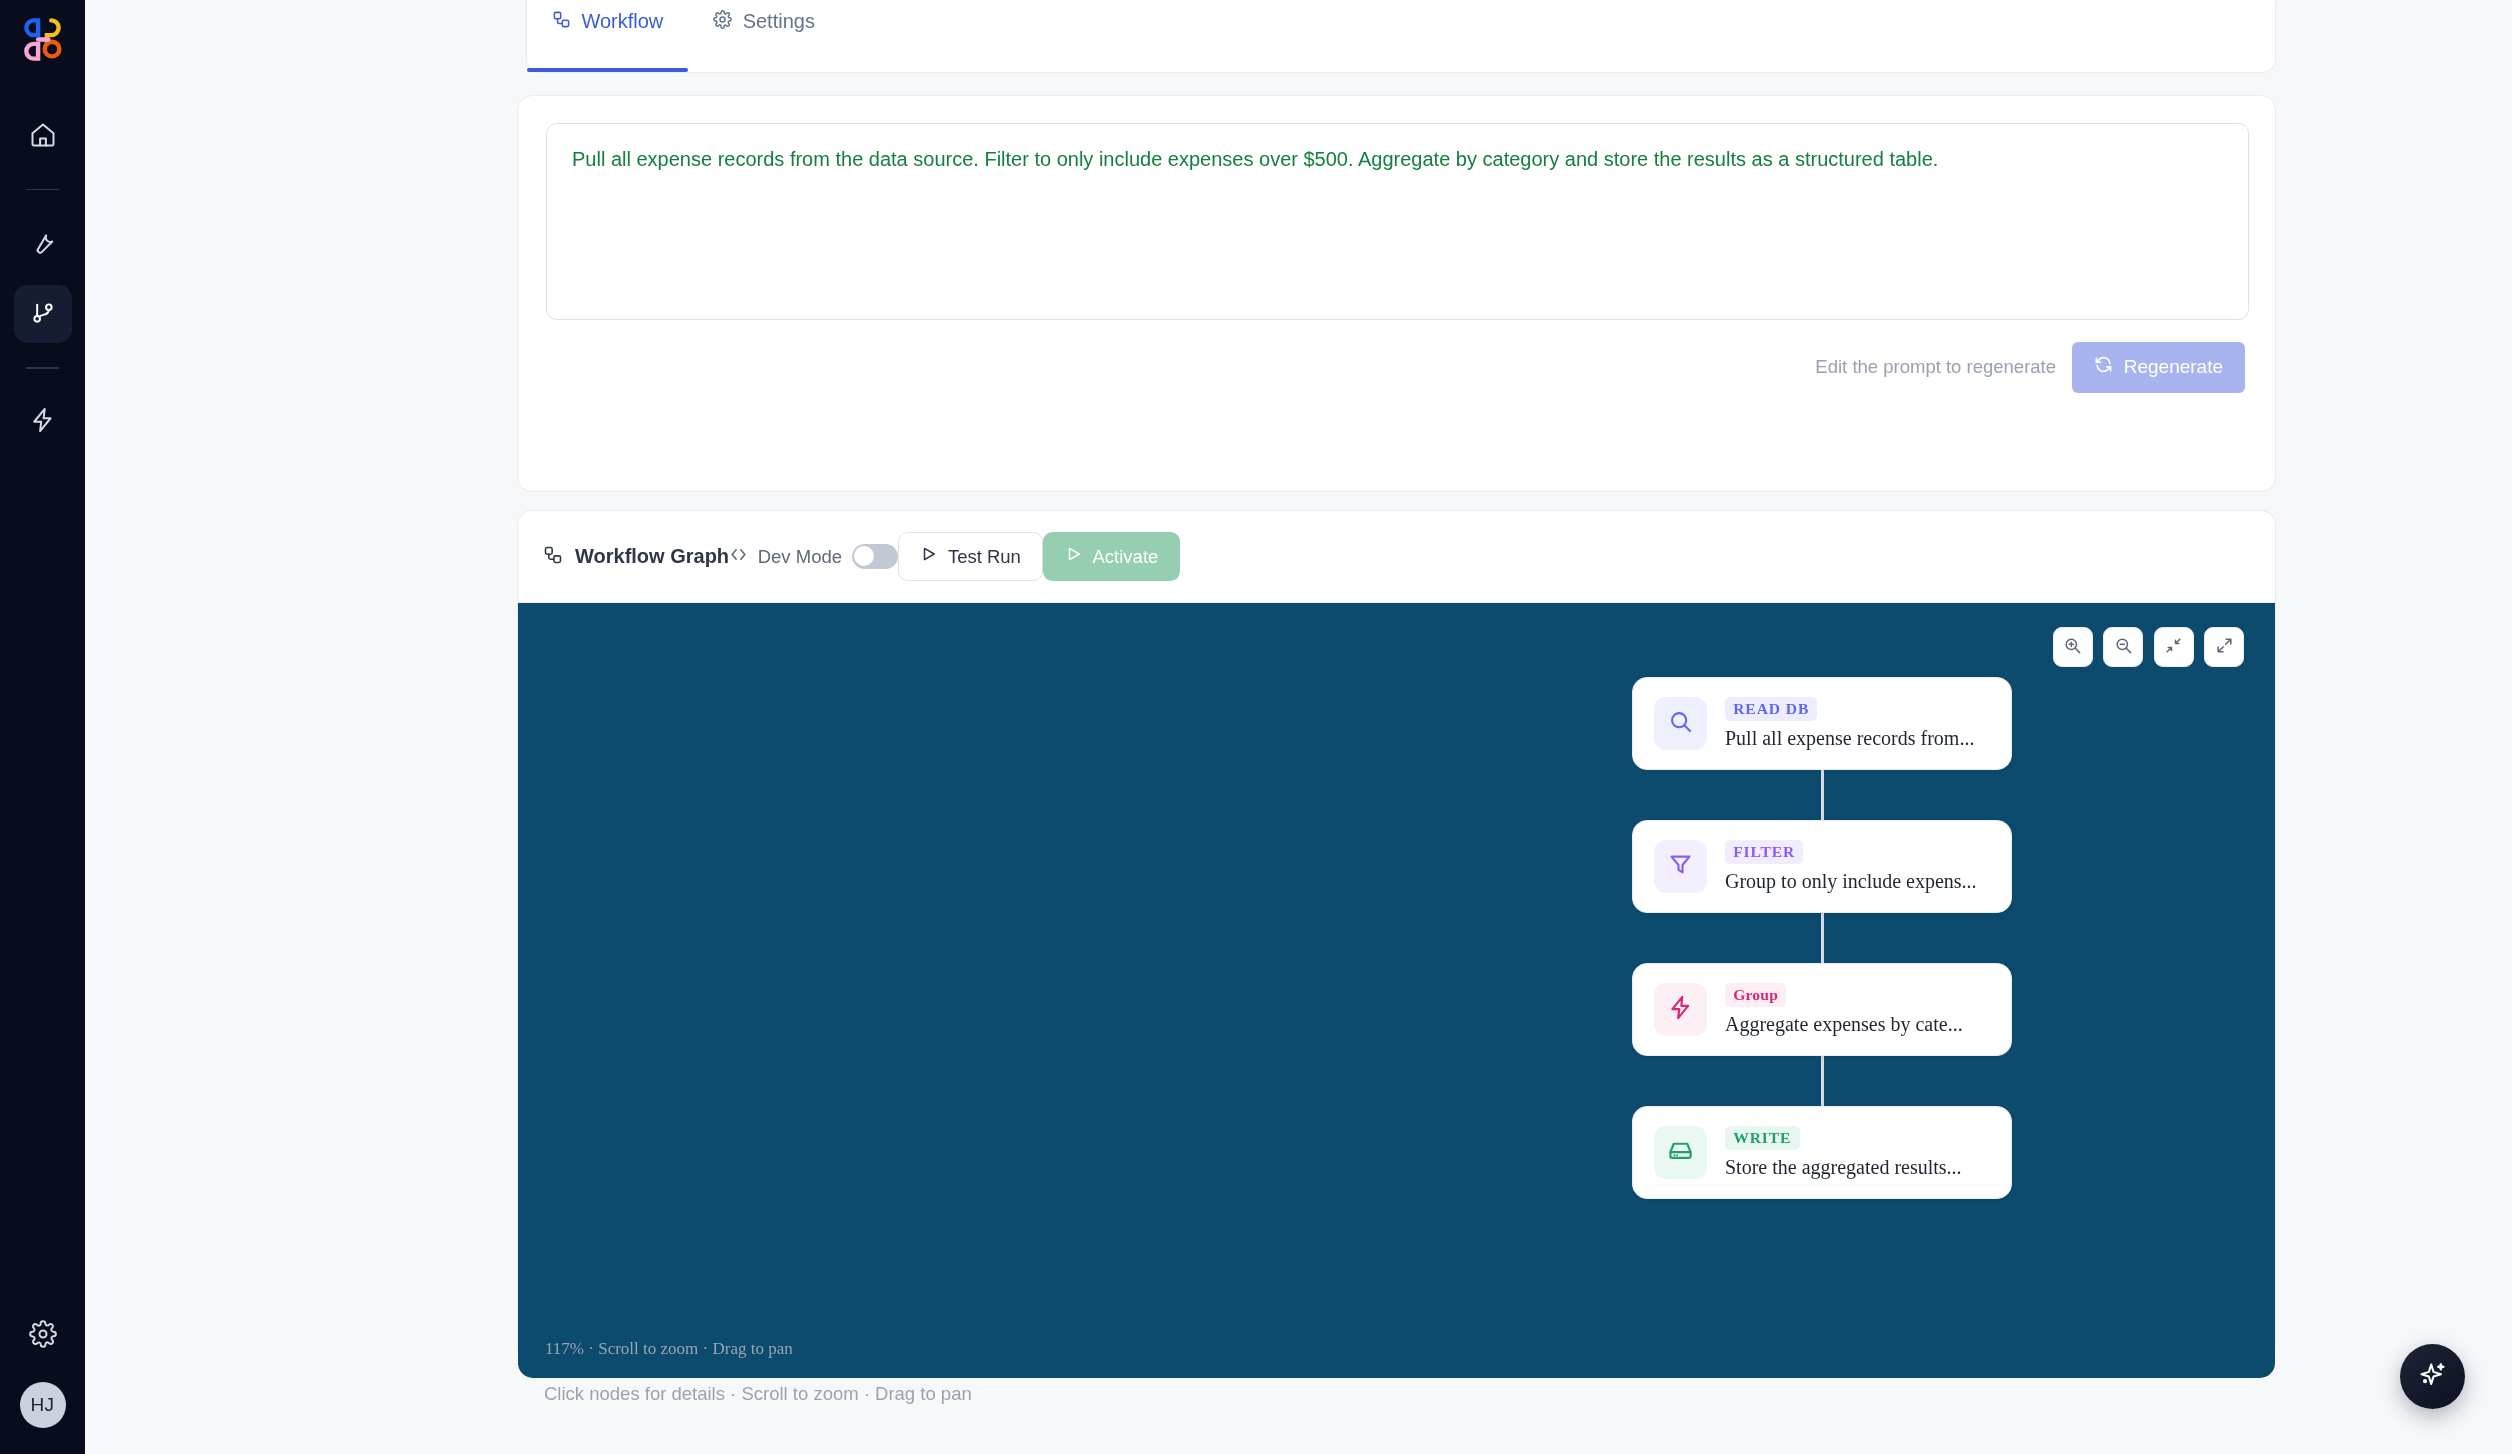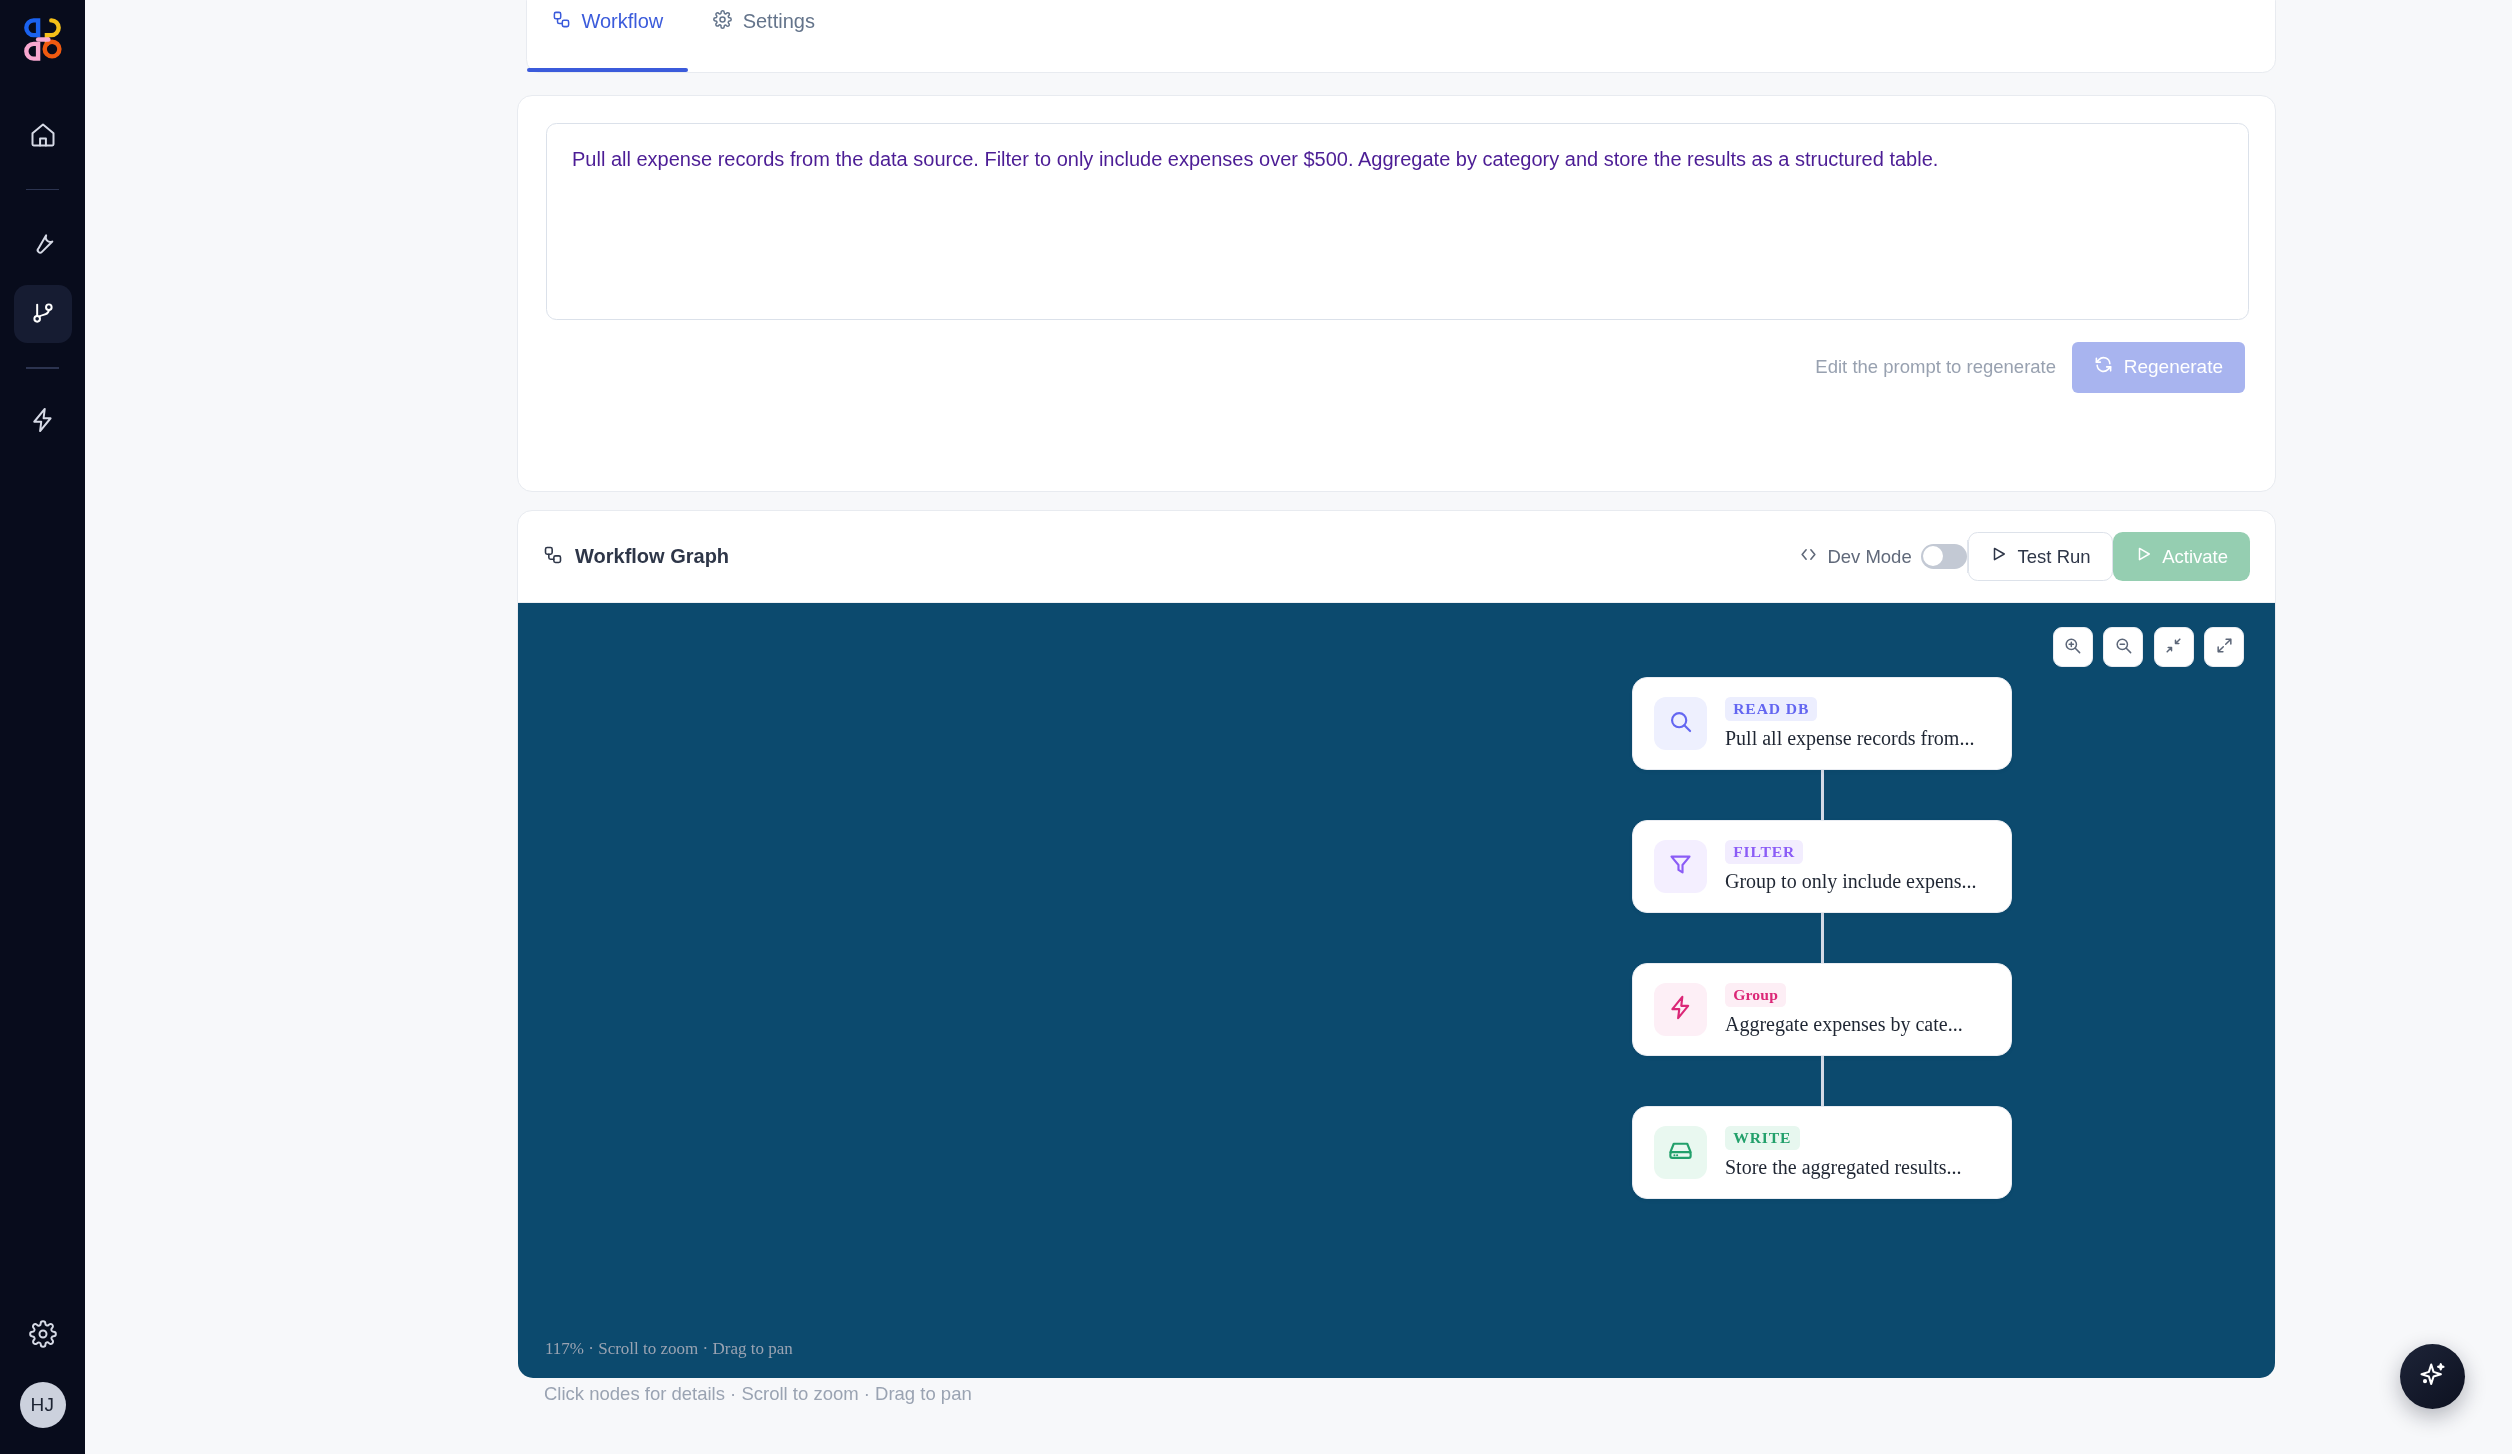--- a/index.html
+++ b/index.html
@@ -99,21 +99,21 @@
 
   
   #describe-card { top: 95px; height: 397px; }
   .describe-body { padding: 27px 28px 0 28px; }
   .prompt-box {
     width: 1703px; height: 197px;
     border: 0.7px solid #dbe1ea;
     border-radius: 10.4px;
     padding: 21px 25px;
     font-size: 20px;
-    color: #4c1d95;
+    color: #15803d;
     line-height: 1.45;
     resize: none;
     font-family: "Liberation Sans", sans-serif;
     outline: none;
     background: #fff;
   }
   .describe-actions {
     display: flex; align-items: center; justify-content: flex-end;
     gap: 16.3px; padding: 19px 30px 0 30px;
   }
@@ -124,21 +124,21 @@
     border: none; border-radius: 6px;
     padding: 13.3px 22px;
     font-size: 19px;
     cursor: pointer;
     font-family: "Liberation Sans", sans-serif;
   }
 
   
   #graph-card { top: 510px; height: 854px; }
   .graph-head {
-    display: flex; align-items: center; justify-content: space-between;
+    display: flex; align-items: center; 
     padding: 21px 25px; border-bottom: 0.7px solid #eef0f4;
   }
   .graph-head-left { display: flex; align-items: center; gap: 12px; }
   .graph-head-right { display: flex; align-items: center; gap: 0; }
   .devmode { display: flex; align-items: center; gap: 9.6px; font-size: 18.5px; color: #60697a; cursor: pointer; }
   .toggle {
     width: 46px; height: 24.5px; border-radius: 12.6px;
     background: #c3c9d4; position: relative; cursor: pointer;
   }
   .toggle .knob {

